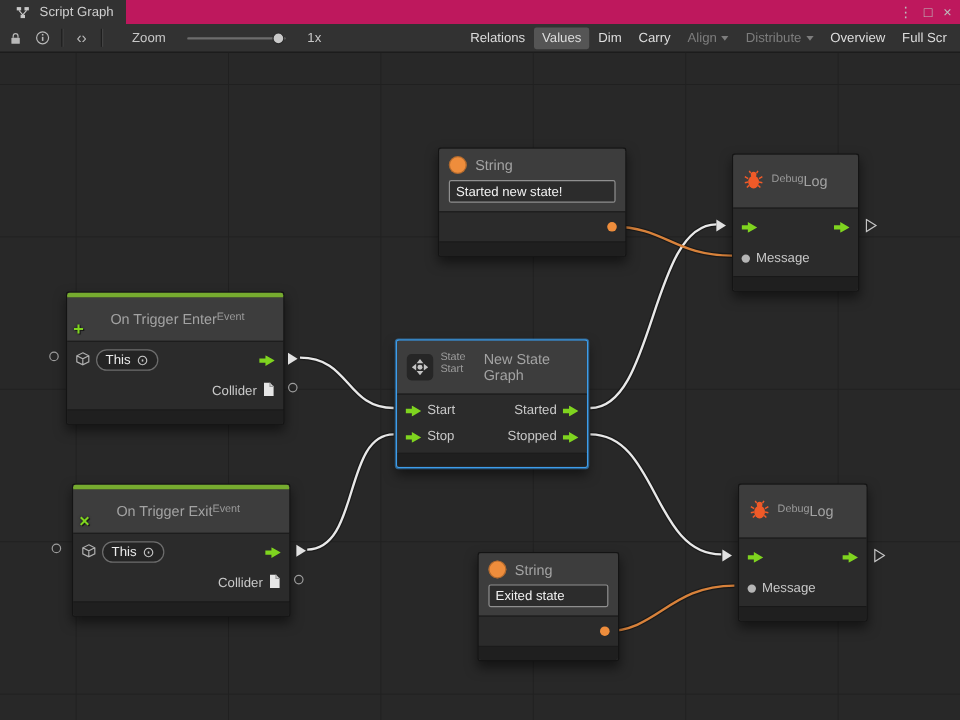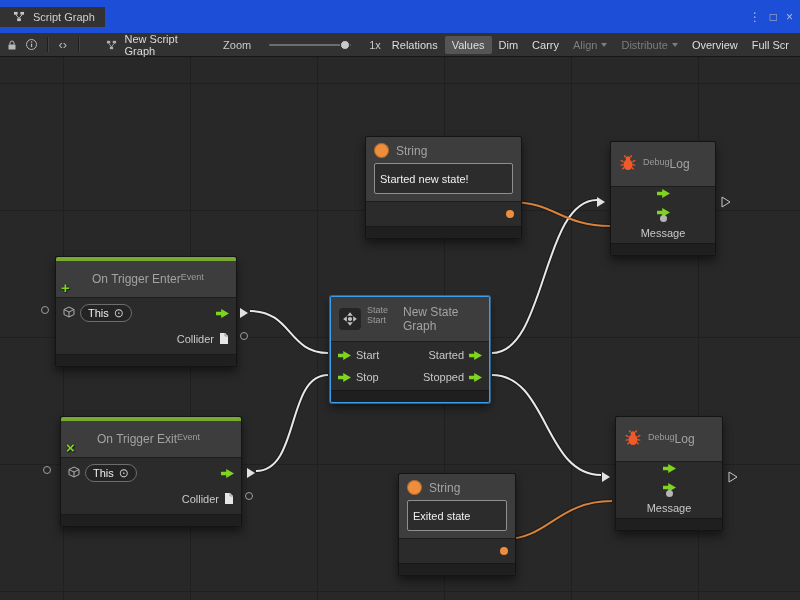--- a/index.html
+++ b/index.html
@@ -1,20 +1,20 @@
 <!DOCTYPE html>
 <html><head>
 <meta charset="utf-8">
 <style>
   * { margin:0; padding:0; box-sizing:border-box; }
   html,body { width:800px; height:600px; overflow:hidden; background:#282828;
               font-family:"Liberation Sans", sans-serif; }
 
   
-  .titlebar { height:33px; background:#1d4ed8; display:flex; align-items:center; color:#cfcfcf; font-size:11px; }
+  .titlebar { height:20px; background:#be185d; display:flex; color:#cfcfcf; font-size:11px; }
   .tab { height:20px; display:flex; align-items:center; gap:5px; padding:0 10px; background:#323232; }
   .win-controls { margin-left:auto; display:flex; align-items:center; gap:9px; padding-right:7px; color:#bdbdbd; }
   .win-controls span { cursor:default; font-size:12px; line-height:1; }
 
   .toolbar { height:24px; background:#323232; border-bottom:1px solid #161616;
              display:flex; align-items:center; gap:4px; padding:0 4px; color:#d6d6d6; font-size:11px; }
   .tbicon { display:flex; align-items:center; justify-content:center; width:18px; height:18px; color:#b8b8b8; }
   .vdiv { width:1px; height:15px; background:#1e1e1e; box-shadow:1px 0 0 #424242; margin:0 3px; }
   .graph-name { display:flex; align-items:center; gap:5px; margin-left:18px; color:#dcdcdc; }
   .zoom { display:flex; align-items:center; gap:18px; margin-left:18px; color:#c8c8c8; }
@@ -64,27 +64,27 @@
   .pill .picker { color:#c8c8c8; font-size:12px; line-height:1; }
   .right-label { color:#c9c9c9; }
 
   
   .state .node-header { height:44px; }
   .state .port-row { height:22px; }
   .state-icon { width:22px; height:22px; background:#262626; border-radius:4px; display:flex; align-items:center; justify-content:center; flex:0 0 auto; }
 
   
   .debug .node-header { height:44px; }
-  .debug .port-row { height:26px;flex-direction:column; }
+  .debug .port-row { height:26px; }
 
   
   .literal-header { background:#3d3d3d; padding:6px 8px 7px; display:flex; flex-direction:column; gap:5px; border-radius:2px 2px 0 0; }
   .literal-top { display:flex; align-items:center; gap:7px; }
   .type-dot { width:15px; height:15px; border-radius:50%; background:#ee8d3c; box-shadow:inset 0 0 0 1px rgba(0,0,0,.25); }
-  .literal-field { width:100%; height:31px; background:#2c2c2c; border:1px solid #8f8f8f; border-radius:2px;
+  .literal-field { width:100%; height:19px; background:#2c2c2c; border:1px solid #8f8f8f; border-radius:2px;
                    color:#f0f0f0; font-size:11px; padding:0 5px; font-family:"Liberation Sans", sans-serif; }
   .literal .port-row { height:20px; }
 
   
   .fport { position:absolute; }
   .oport { width:8px; height:8px; border-radius:50%; border:1px solid #9d9d9d; background:transparent; }
 </style>
 </head>
 <body>
 
@@ -122,35 +122,20 @@
     <svg width="13" height="13" viewBox="0 0 13 13">
         <circle cx="6.5" cy="6.5" r="5" stroke="#b8b8b8" fill="none"></circle>
         <rect x="5.9" y="5.7" width="1.3" height="3.4" fill="#b8b8b8"></rect>
         <rect x="5.9" y="3.3" width="1.3" height="1.3" fill="#b8b8b8"></rect>
       </svg>
   </span>
   <span class="vdiv"></span>
   <span class="tbicon" style="font-size:13px;">‹›</span>
   <span class="vdiv"></span>
 
-  <div class="graph-name">
-    <span class="tbicon">
-      <svg width="11" height="10" viewBox="0 0 13 12">
-          <g fill="#b0b0b0">
-            <rect x="1" y="1" width="4" height="3"></rect>
-            <rect x="8" y="1" width="4" height="3"></rect>
-            <rect x="4.5" y="8" width="4" height="3"></rect>
-          </g>
-          <g stroke="#b0b0b0" fill="none">
-            <path d="M3 4 L6.5 8 M10 4 L6.5 8"></path>
-          </g>
-        </svg>
-    </span>
-    <span>New Script Graph</span>
-  </div>
 
   <div class="zoom">
     <span>Zoom</span>
     <div class="slider">
       <div class="knob"></div>
     </div>
     <span>1x</span>
   </div>
 
   <div class="tb-buttons">

